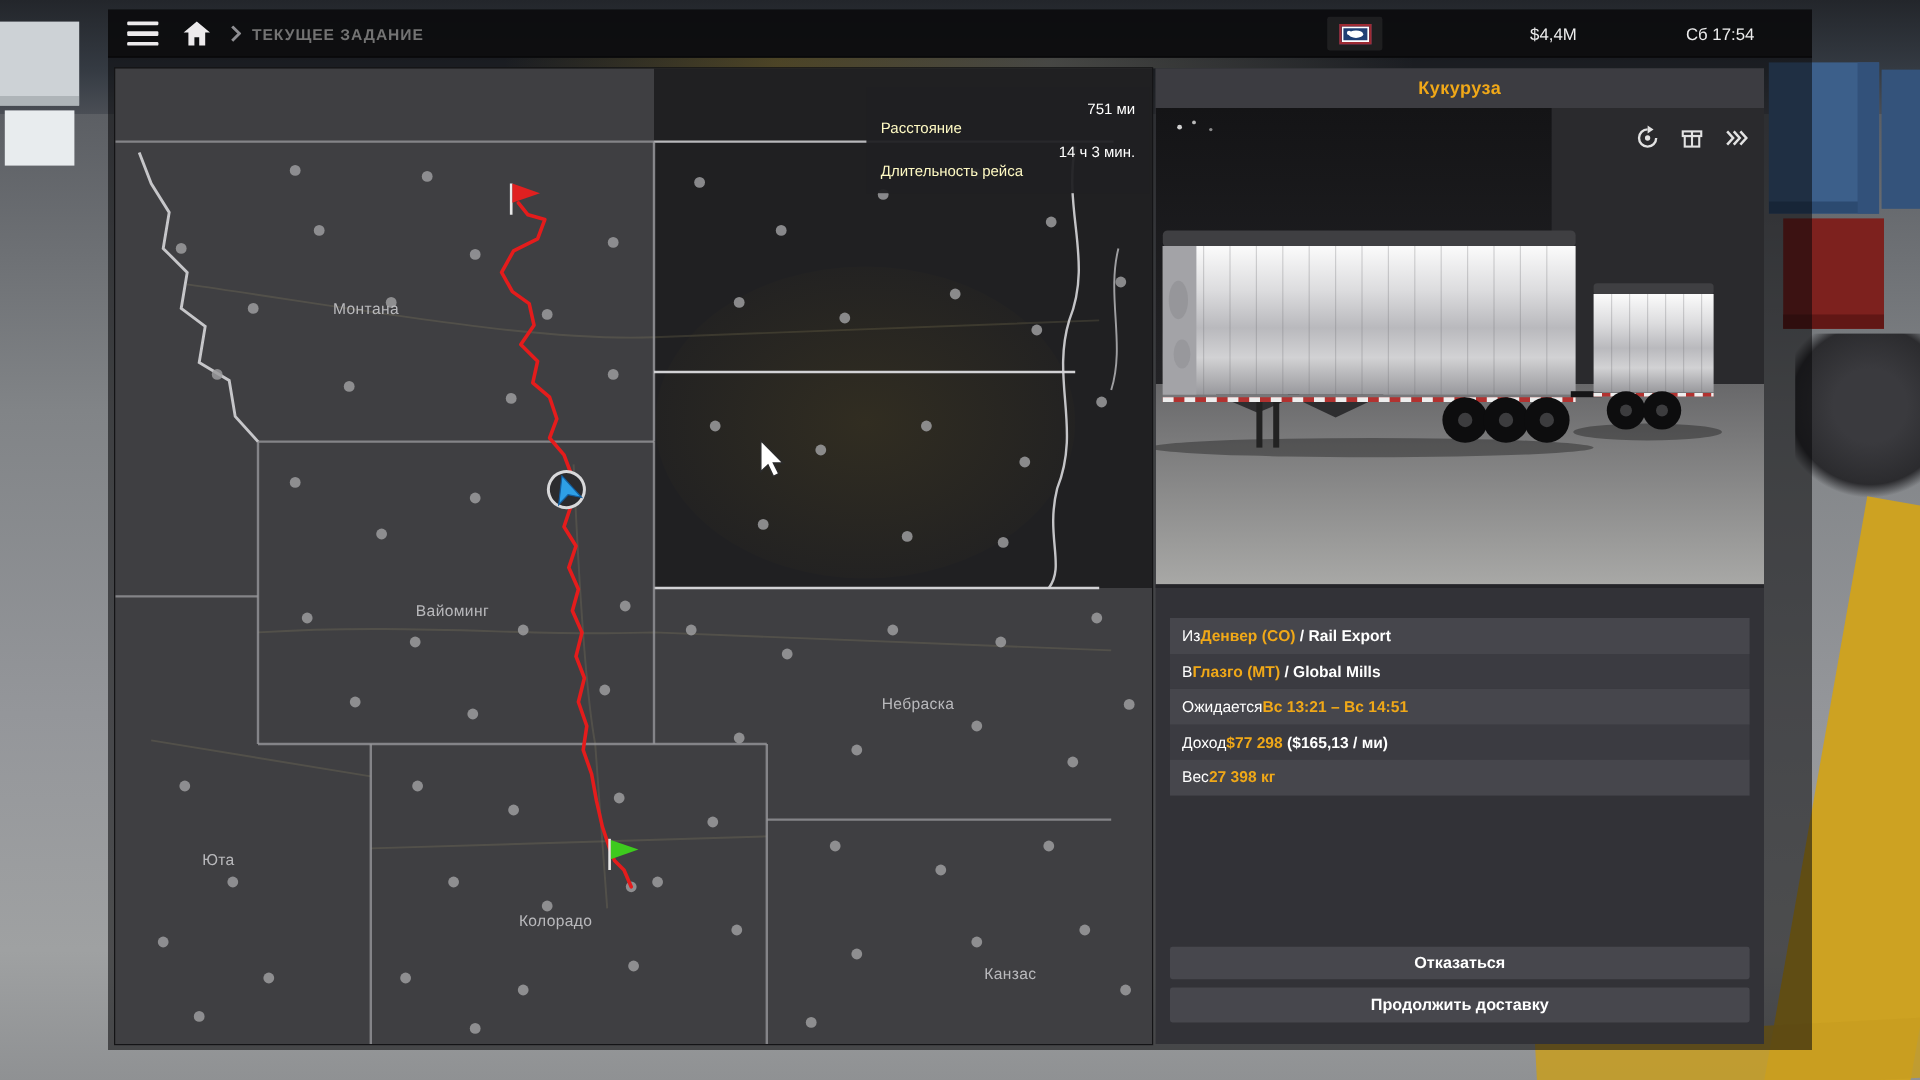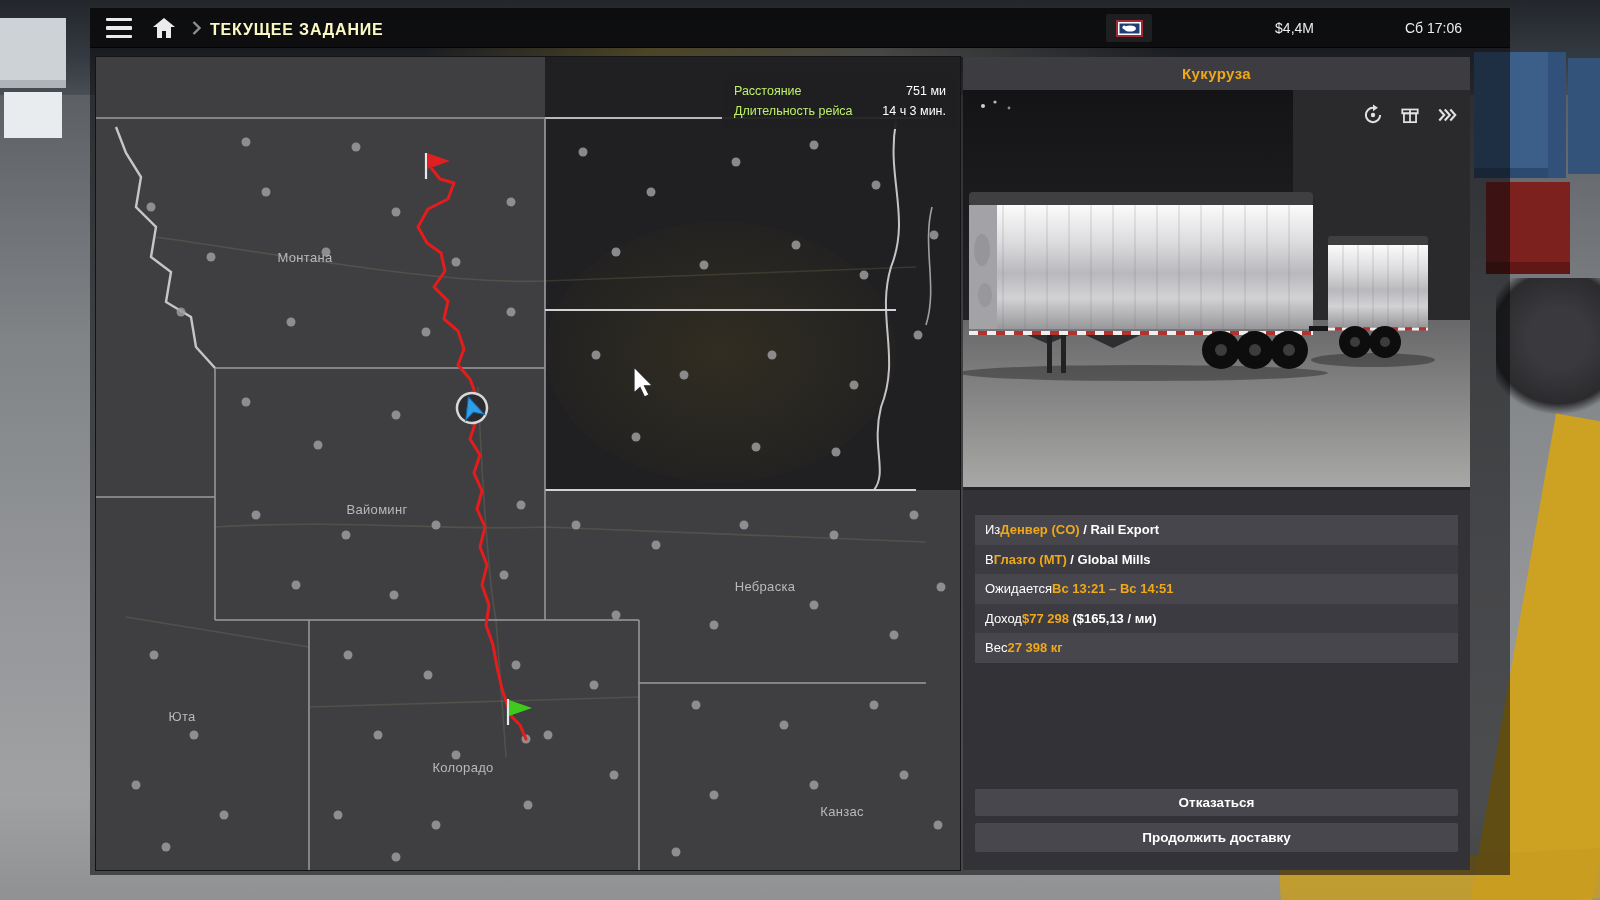--- a/index.html
+++ b/index.html
@@ -28,37 +28,37 @@
   .truck-hint { position:absolute; left:330px; top:40px; width:760px; height:9px;
     background:linear-gradient(90deg, transparent, rgba(205,170,50,0.28) 30%, rgba(225,220,190,0.22) 60%, transparent); }
 
   
   .topbar { position:absolute; left:0; top:0; width:1420px; height:40px;
     background:rgba(14,14,16,0.96); border-bottom:1px solid rgba(0,0,0,.7); z-index:5; }
   .hamburger { position:absolute; left:16px; top:10px; width:26px; height:20px; display:flex; flex-direction:column; justify-content:space-between; cursor:pointer; }
   .hamburger span { display:block; height:3.4px; background:#eceaec; border-radius:1px; }
   .home-btn { position:absolute; left:62px; top:9px; width:24px; height:22px; cursor:pointer; }
   .crumb-sep { position:absolute; left:102px; top:13px; }
-  .crumb { position:absolute; left:120px; top:13px; font-size:16px; font-weight:700;
-    color:#fef9c3; letter-spacing:.8px; }
+  .crumb { position:absolute; left:120px; top:13px; font-size:13px; font-weight:700;
+    color:#737373; letter-spacing:.8px; }
   .flag-btn { position:absolute; right:358px; top:6px; width:46px; height:28px;
     background:rgba(255,255,255,0.07); border-radius:2px; display:flex; align-items:center; justify-content:center; cursor:pointer; }
   .flag { width:27px; height:17px; background:#1f3f74; border:2px solid #9e2b33; box-shadow:inset 0 0 0 1.5px #fff; position:relative; }
   .money { position:absolute; right:196px; top:12px; font-size:14px; color:#ededee; }
   .time  { position:absolute; right:48px;  top:12px; font-size:14px; color:#ededee; }
 
   
   .map-panel { position:absolute; left:6px; top:49px; width:864px; height:813px;
     background:#3f3f42; outline:1px solid #141416; z-index:3; }
   .state-label { position:absolute; transform:translate(-50%,-50%); font-size:13px;
     color:#b9b9bc; letter-spacing:.3px; white-space:nowrap; pointer-events:none; }
   .route-info { position:absolute; right:2px; top:16px; width:236px;
     background:rgba(32,32,35,0.95); padding:8px 0; z-index:4; }
   .ri-row { display:flex; justify-content:space-between; padding:3px 12px; font-size:12.5px; }
-  .ri-label { color:#bef264; }
+  .ri-label { color:#fef9c3;margin-top:16px; }
   .ri-value { color:#fff; font-weight:400; }
   .map-legend { position:absolute; left:14px; bottom:18px; height:32px;
     background:rgba(14,14,16,0.55); border-radius:3px; display:flex; align-items:center;
     gap:9px; padding:0 14px; font-size:13px; color:#e9e9ea; z-index:4; }
   .legend-key { color:#f0a818; font-weight:700; margin-left:10px; }
 
   
   .right-panel { position:absolute; left:873px; top:49px; width:507px; height:813px;
     background:#323237; z-index:3; }
   .panel-header { height:33px; background:#3c3c41; display:flex; align-items:center;
@@ -121,21 +121,21 @@
 
       <div class="flag-btn">
         <div class="flag">
           <svg width="23" height="13" viewBox="0 0 23 13" style="position:absolute;left:0;top:0;">
             <ellipse cx="12" cy="6.5" rx="6" ry="3.1" fill="#fff"></ellipse>
             <circle cx="6.2" cy="5.4" r="1.8" fill="#fff"></circle>
           </svg>
         </div>
       </div>
       <div class="money">$4,4M</div>
-      <div class="time">Сб 17:06</div>
+      <div class="time">Сб 17:54</div>
     </div>
 
     <div class="map-panel">
       <svg width="864" height="813" viewBox="0 0 864 813">
         <defs>
           <radialGradient id="truckglow" cx="50%" cy="50%" r="60%">
             <stop offset="0%" stop-color="rgba(200,160,25,0.10)"></stop>
             <stop offset="100%" stop-color="rgba(200,160,25,0)"></stop>
           </radialGradient>
         </defs>

